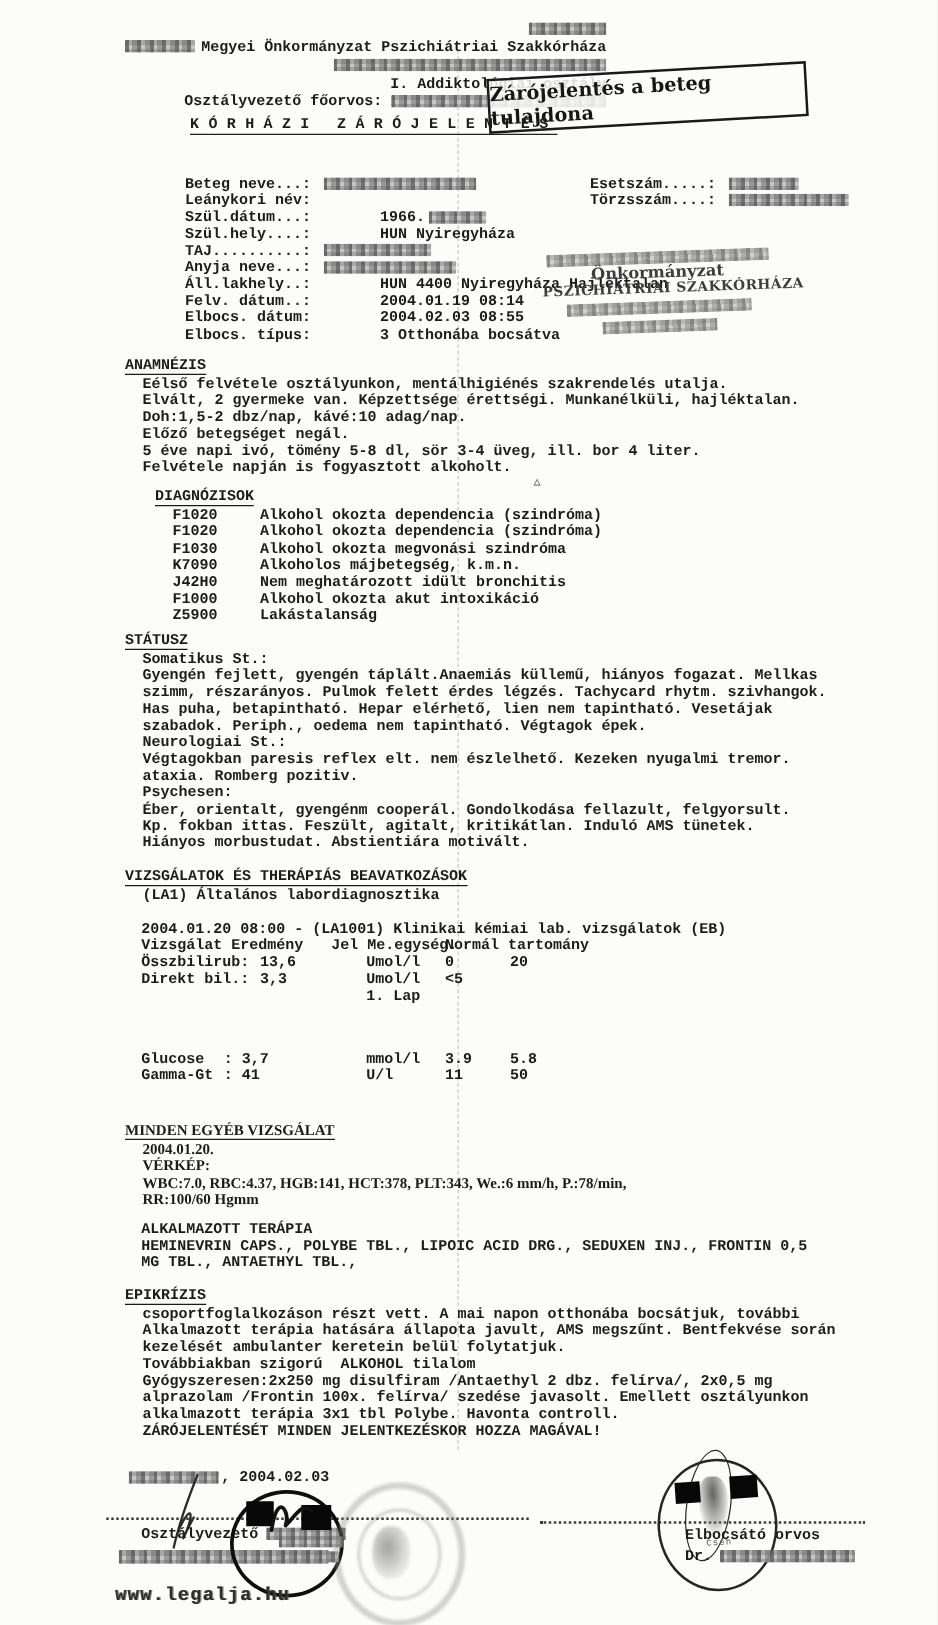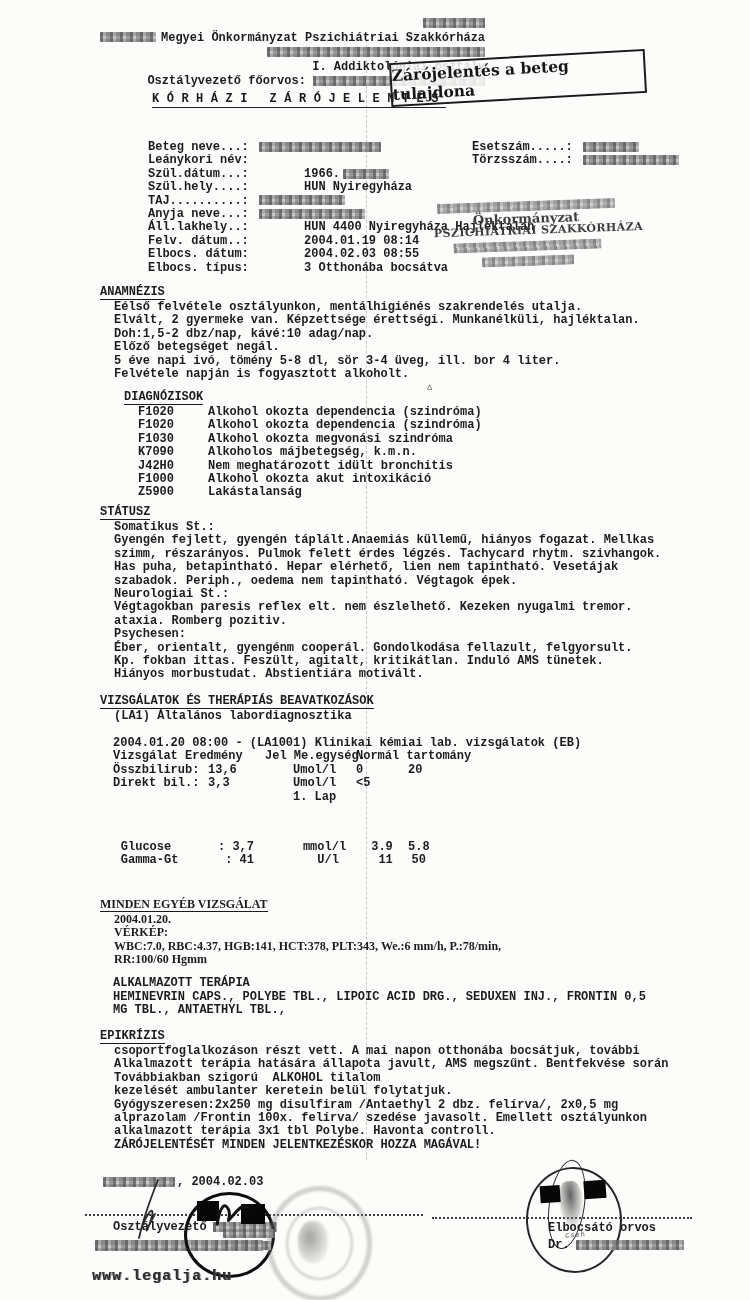--- a/index.html
+++ b/index.html
@@ -152,21 +152,21 @@
   <div class="abs" style="left:113px;top:737px;">
     <div class="ln">2004.01.20 08:00 - (LA1001) Klinikai kémiai lab. vizsgálatok (EB)</div>
     <div class="ln"><span class="lh lh1">Vizsgálat</span><span class="lh lh2">Eredmény</span><span class="lh lh3">Jel Me.egység.</span><span class="lh">Normál tartomány</span></div>
     <div class="labrows">
         <div class="frow"><span class="cell cell-name">Összbilirub:</span><span class="cell cell-result">13,6</span><span class="cell cell-unit">Umol/l</span><span class="cell cell-low">0</span><span class="cell cell-high">20</span></div>
         <div class="frow"><span class="cell cell-name">Direkt bil.:</span><span class="cell cell-result">3,3</span><span class="cell cell-unit">Umol/l</span><span class="cell cell-low">&lt;5</span><span class="cell cell-high"></span></div>
       </div>
     <div class="ln" style="margin-left:180px">1. Lap</div>
   </div>
 
-  <div class="abs labrows2" style="left:113px;top:841px;text-align:center;">
+  <div class="abs labrows2" style="left:113px;top:841px;">
       <div class="frow"><span class="cell cell-name">Glucose</span><span class="cell cell-result">: 3,7</span><span class="cell cell-unit">mmol/l</span><span class="cell cell-low">3.9</span><span class="cell cell-high">5.8</span></div>
       <div class="frow"><span class="cell cell-name">Gamma-Gt</span><span class="cell cell-result">: 41</span><span class="cell cell-unit">U/l</span><span class="cell cell-low">11</span><span class="cell cell-high">50</span></div>
     </div>
 
   <div class="abs" style="left:100px;top:897px;font-family:Liberation Serif, serif;">
     <div class="h">MINDEN EGYÉB VIZSGÁLAT</div>
     <div class="body">
         <div class="ln">2004.01.20.</div>
         <div class="ln">VÉRKÉP:</div>
         <div class="ln">WBC:7.0, RBC:4.37, HGB:141, HCT:378, PLT:343, We.:6 mm/h, P.:78/min,</div>
@@ -180,22 +180,22 @@
         <div class="ln">HEMINEVRIN CAPS., POLYBE TBL., LIPOIC ACID DRG., SEDUXEN INJ., FRONTIN 0,5</div>
         <div class="ln">MG TBL., ANTAETHYL TBL.,</div>
       </div>
   </div>
 
   <div class="abs" style="left:100px;top:1029px;">
     <div class="h">EPIKRÍZIS</div>
     <div class="body">
         <div class="ln">csoportfoglalkozáson részt vett. A mai napon otthonába bocsátjuk, további</div>
         <div class="ln">Alkalmazott terápia hatására állapota javult, AMS megszűnt. Bentfekvése során</div>
+        <div class="ln">kezelését ambulanter keretein belül folytatjuk.</div>
         <div class="ln">Továbbiakban szigorú  ALKOHOL tilalom</div>
-        <div class="ln">kezelését ambulanter keretein belül folytatjuk.</div>
         <div class="ln">Gyógyszeresen:2x250 mg disulfiram /Antaethyl 2 dbz. felírva/, 2x0,5 mg</div>
         <div class="ln">alprazolam /Frontin 100x. felírva/ szedése javasolt. Emellett osztályunkon</div>
         <div class="ln">alkalmazott terápia 3x1 tbl Polybe. Havonta controll.</div>
         <div class="ln">ZÁRÓJELENTÉSÉT MINDEN JELENTKEZÉSKOR HOZZA MAGÁVAL!</div>
       </div>
   </div>
 
   <div class="abs ln" style="left:103px;top:1176px;"><span class="redact" style="width:72px;margin-right:2px"></span><span>, 2004.02.03</span></div>
 
   <div class="abs" style="left:125px;top:1176px;">

